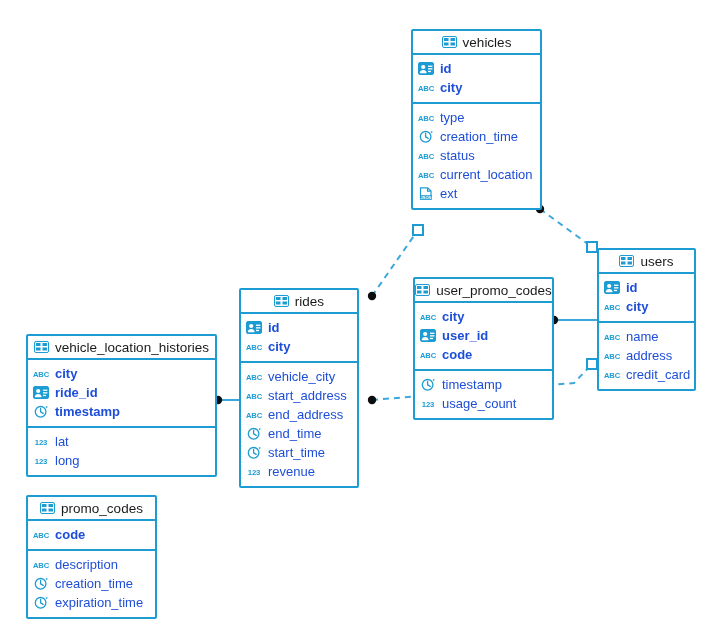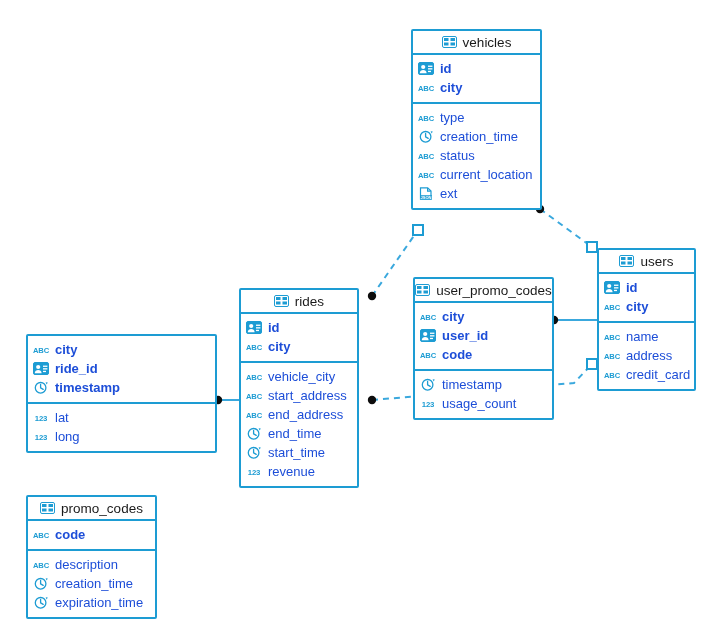--- a/index.html
+++ b/index.html
@@ -375,20 +375,32 @@
             <span class="ico">
               <svg class="ico-f" viewBox="0 0 16 13">
                 <text x="8" y="9.6" font-size="7.8" font-family="'Liberation Sans',sans-serif" font-weight="bold" fill="#1d9cd3" text-anchor="middle" letter-spacing="-0.2">123</text>
               </svg>
             </span>
             <span>revenue</span>
           </div>
         </div>
       </div>
       <div class="table-box" style="left: 26px; top: 334px; width: 191px;">
+        <div class="tbl-header">
+          <span class="ico">
+            <svg class="ico-grid" viewBox="0 0 15 12">
+              <rect x="0.5" y="0.5" width="14" height="11" rx="1.5" fill="#fff" stroke="#1d9cd3"></rect>
+              <rect x="2" y="2" width="4.5" height="3" fill="#1d9cd3"></rect>
+              <rect x="8.5" y="2" width="4.5" height="3" fill="#1d9cd3"></rect>
+              <rect x="2" y="6.5" width="4.5" height="3" fill="#1d9cd3"></rect>
+              <rect x="8.5" y="6.5" width="4.5" height="3" fill="#1d9cd3"></rect>
+            </svg>
+          </span>
+          <span class="tbl-title">vehicle_location_histories</span>
+        </div>
         <div class="section">
           <div class="field pk">
             <span class="ico">
               <svg class="ico-f" viewBox="0 0 16 13">
                 <text x="8" y="9.6" font-size="7.6" font-family="'Liberation Sans',sans-serif" font-weight="bold" fill="#1d9cd3" text-anchor="middle" letter-spacing="-0.2">ABC</text>
               </svg>
             </span>
             <span>city</span>
           </div>
           <div class="field pk">

